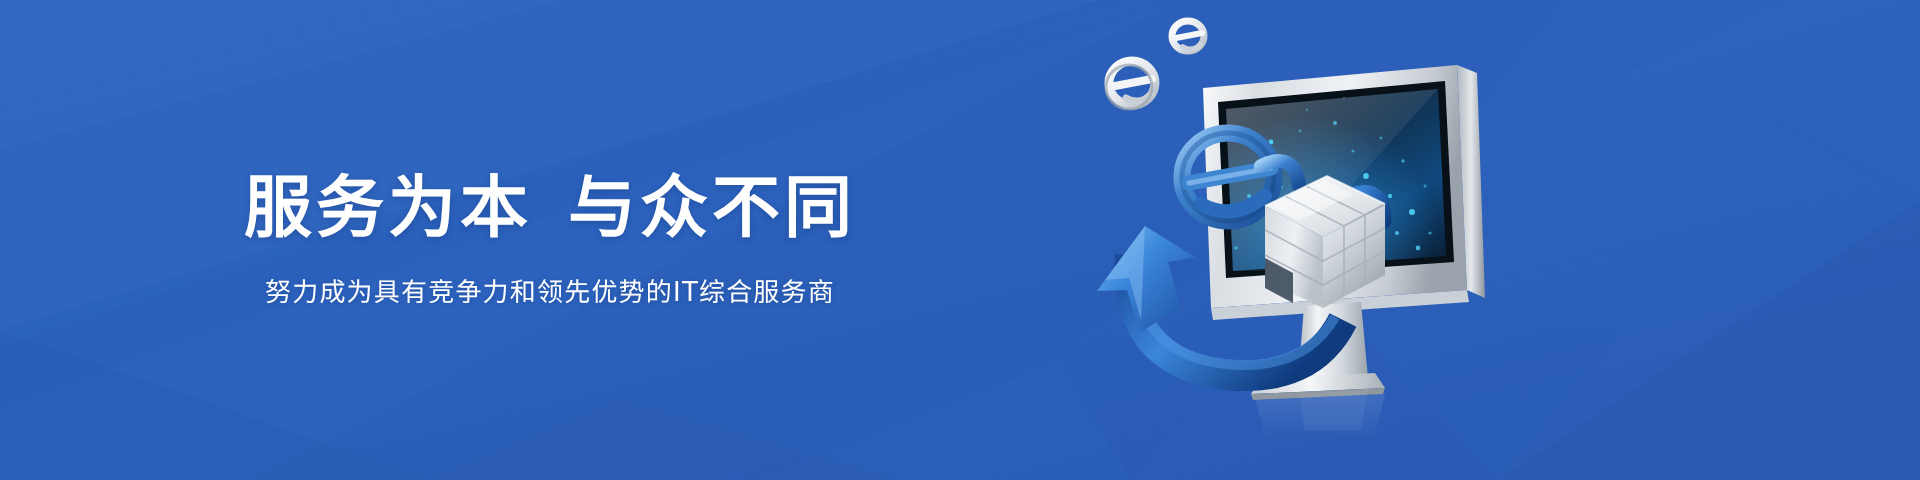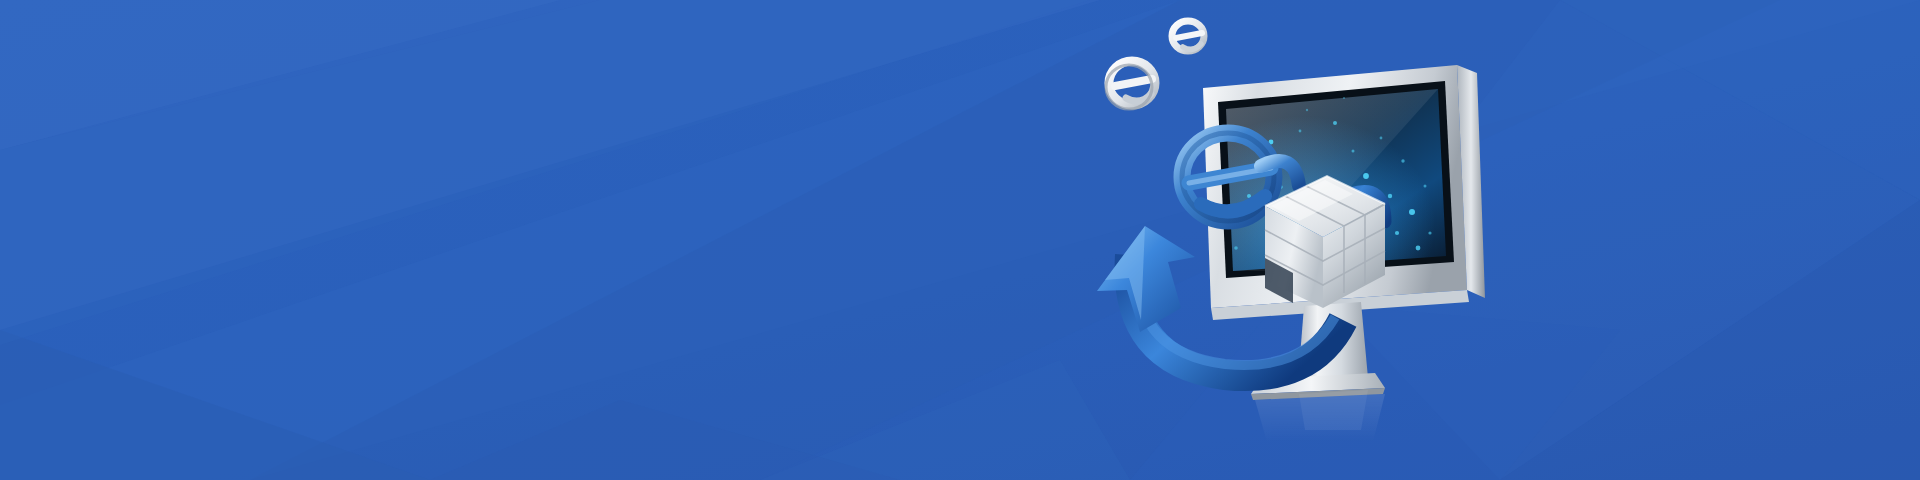--- a/index.html
+++ b/index.html
@@ -93,20 +93,24 @@
     <polygon points="1920,0 1920,200 1560,0" fill="#3067BF" opacity=".38"></polygon>
     <polygon points="1920,200 1920,480 1500,480" fill="#2A5CB4" opacity=".40"></polygon>
     <polygon points="1560,0 1920,200 1500,480 1330,300" fill="#3469C3" opacity=".26"></polygon>
     <polygon points="1130,480 1500,480 1620,330 1280,300" fill="#2B5EB8" opacity=".45"></polygon>
     <polygon points="760,480 1130,480 1060,360" fill="#2E63BB" opacity=".35"></polygon>
 
     <polygon points="430,480 900,480 620,400" fill="#2A5BB0" opacity=".32"></polygon>
   </svg>
 
   <div id="text-block">
+    <div id="headline">
+      <span>服务为本</span><span class="gap"></span><span>与众不同</span>
+    </div>
+    <div id="subheadline">努力成为具有竞争力和领先优势的IT综合服务商</div>
   </div>
 
   <div id="artwork">
     <svg viewBox="0 0 420 500" aria-hidden="true">
       <defs>
 
         <linearGradient id="bezel" x1="0" y1="0" x2="1" y2="0.2">
           <stop offset="0%" stop-color="#FAFBFC"></stop>
           <stop offset="22%" stop-color="#D9DEE3"></stop>
           <stop offset="55%" stop-color="#EFF2F5"></stop>

